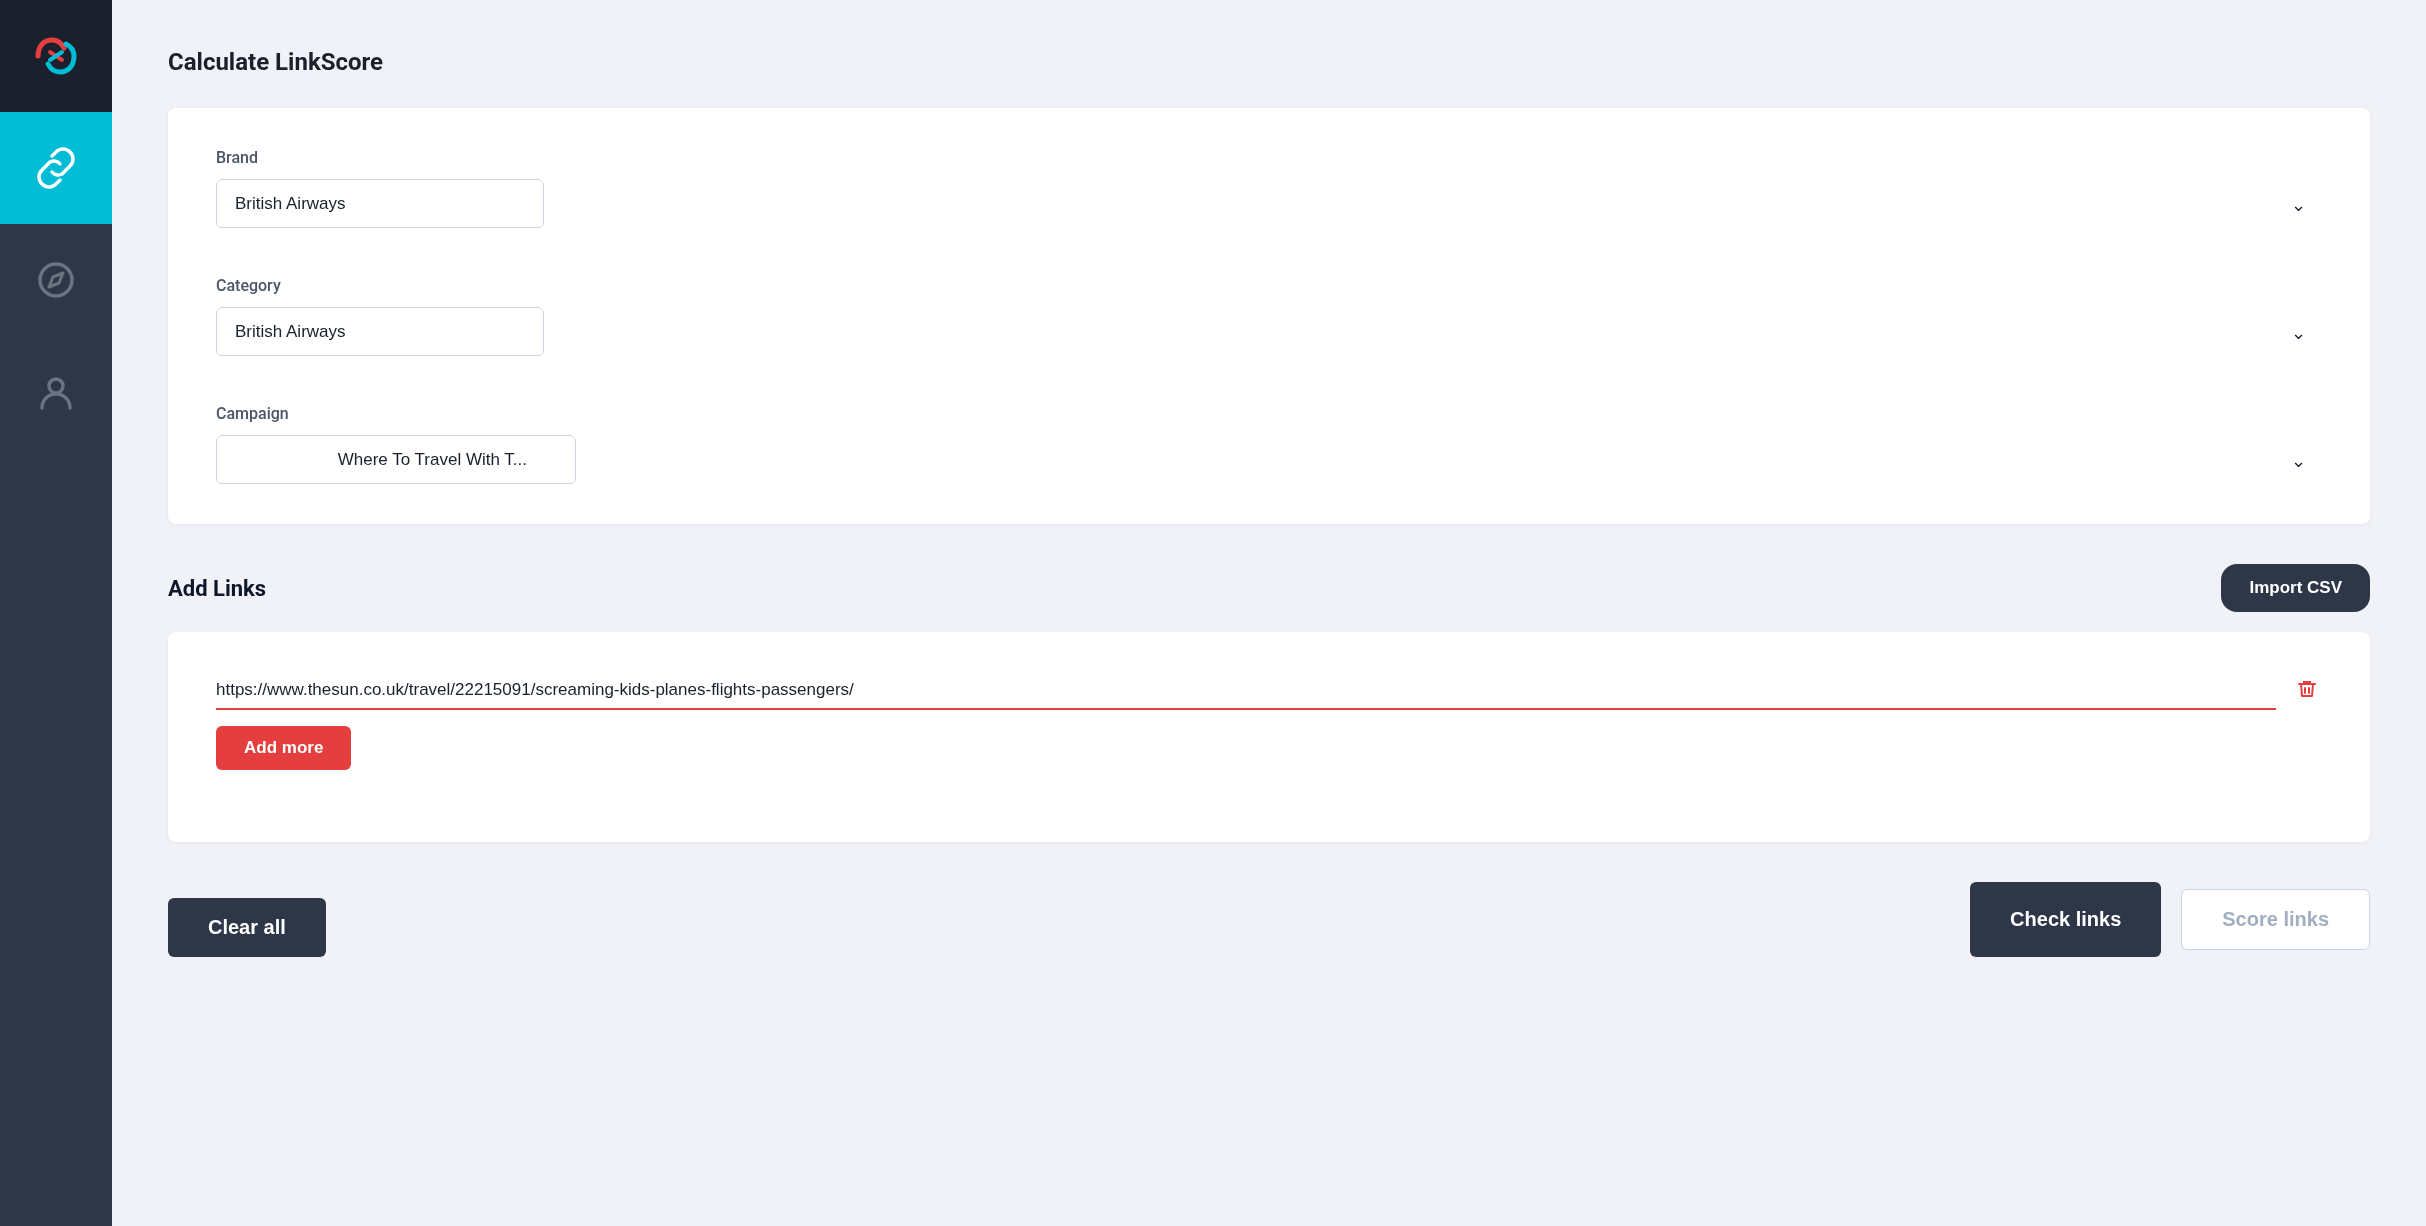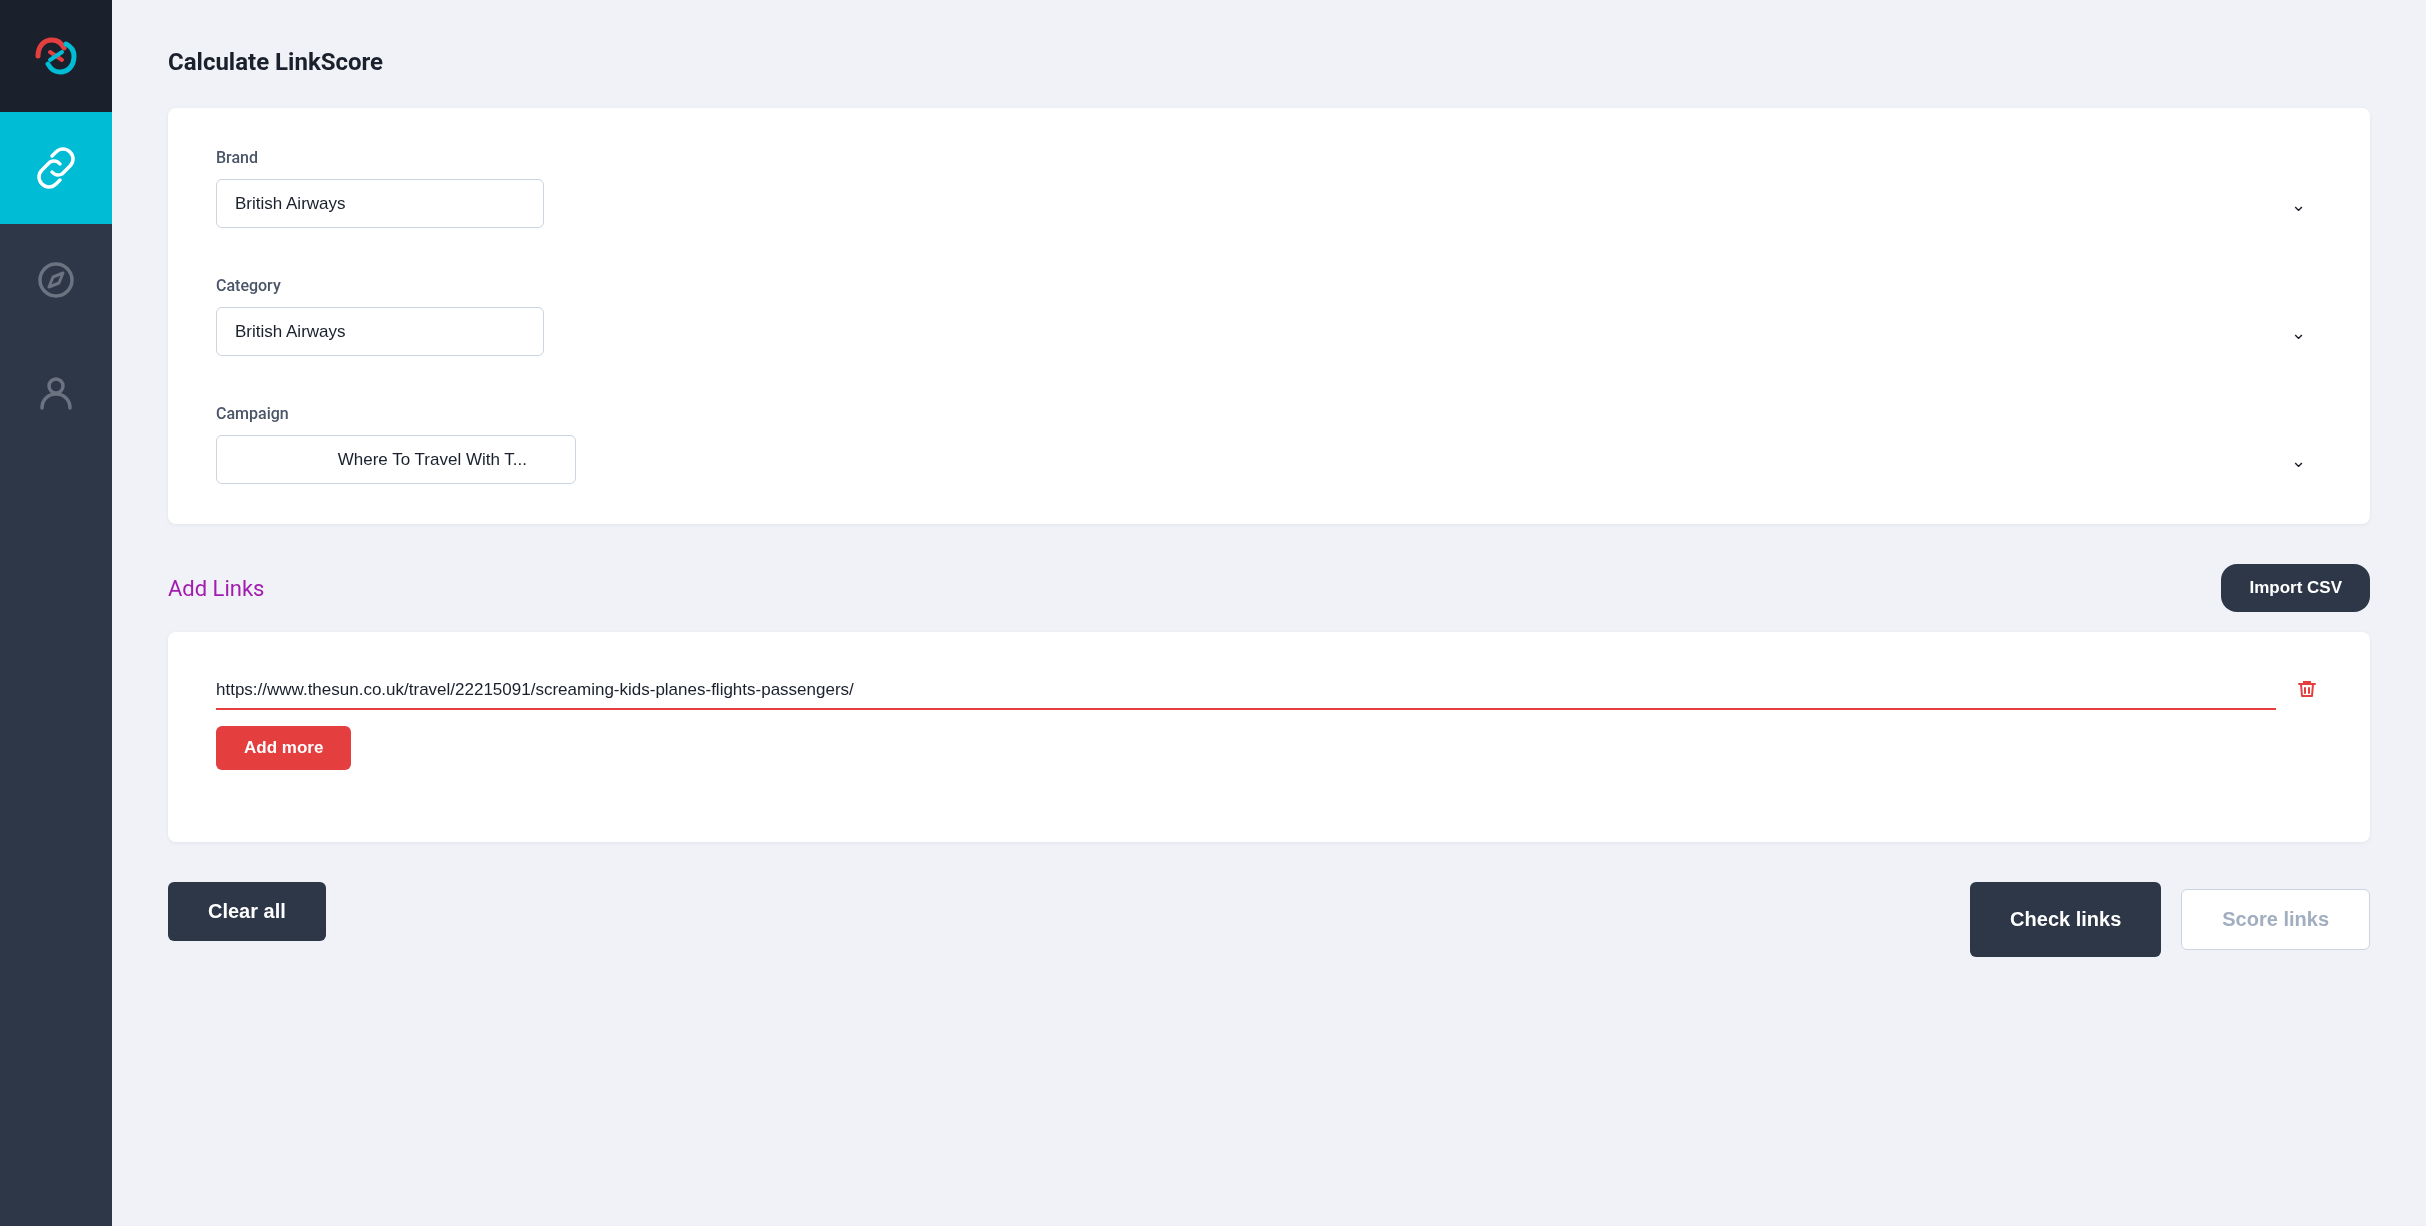--- a/index.html
+++ b/index.html
@@ -120,22 +120,22 @@
 
     
     .section-header {
       display: flex;
       justify-content: space-between;
       align-items: center;
       margin-bottom: 20px;
     }
     .section-title {
       font-size: 22px;
-      font-weight: 400;
-      color: #a21caf;
+      font-weight: 700;
+      color: #0f172a;
     }
     .import-csv-btn {
       background: #2d3748;
       color: #ffffff;
       border: none;
       border-radius: 16px;
       padding: 14px 28px;
       font-size: 17px;
       font-weight: 600;
       cursor: pointer;
@@ -193,21 +193,21 @@
     }
     .link-status strong {
       color: #1a202c;
       font-weight: 700;
     }
 
     
     .bottom-actions {
       display: flex;
       justify-content: space-between;
-      align-items: flex-start;
+      align-items: flex-end;
       margin-top: 40px;
     }
     .clear-all-btn {
       background: #2d3748;
       color: #ffffff;
       border: none;
       border-radius: 6px;
       padding: 18px 40px;
       font-size: 20px;
       font-weight: 600;

